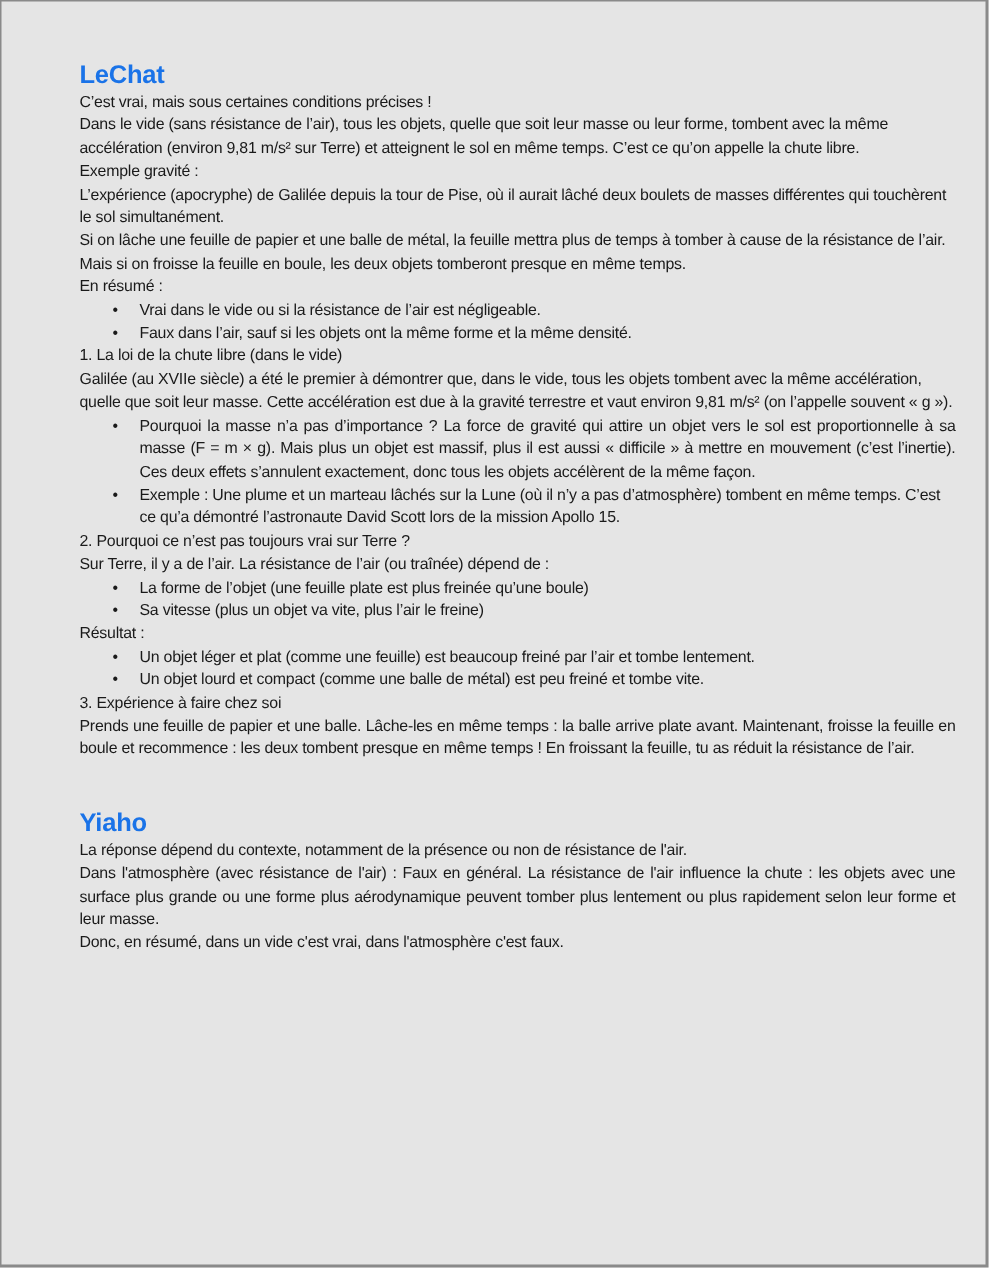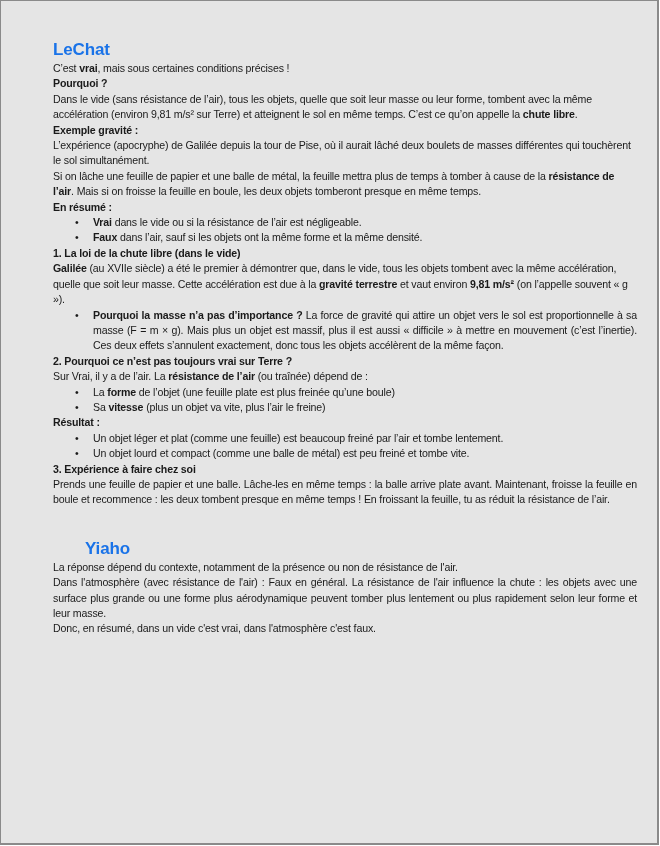--- a/index.html
+++ b/index.html
@@ -13,62 +13,62 @@
   .content {
     position: absolute; left: 52px; top: 38px; width: 584px;
     font-family: "Liberation Sans", sans-serif;
     font-size: 10.6px; line-height: 15.4px; color: #1a1a1a;
     letter-spacing: -0.15px;
   }
   .title {
     font-weight: bold; color: #1a73e8; font-size: 17px; line-height: 22px;
     margin: 0;
   }
-  .title.second { margin-top: 30px; margin-left: 32px; }
+  .title.second { margin-top: 30px; }
   p { margin: 0; }
   .justify { text-align: justify; }
-  b { font-weight: bold; }
+  b { font-weight: normal; }
   ul { margin: 0; padding: 0 0 0 40px; list-style: none; }
   li { position: relative; }
   li::before {
     content: "\2022"; position: absolute; left: -18px; top: 0;
   }
   .bullet-just { text-align: justify; }
 </style>
 </head>
 <body>
 
 <div class="page">
   <div class="content">
 
     <h2 class="title">LeChat</h2>
     <p><span>C’est </span><b>vrai</b><span>, mais sous certaines conditions précises !</span></p>
 
-    <p><b>Pourquoi ?</b></p>
     <p><span>Dans le vide (sans résistance de l’air), tous les objets, quelle que soit leur masse ou leur forme, tombent avec la même accélération (environ 9,81 m/s² sur Terre) et atteignent le sol en même temps. C’est ce qu’on appelle la </span><b>chute libre</b><span>.</span></p>
 
     <p><b>Exemple gravité :</b></p>
     <p>L’expérience (apocryphe) de Galilée depuis la tour de Pise, où il aurait lâché deux boulets de masses différentes qui touchèrent le sol simultanément.</p>
 
     <p><span>Si on lâche une feuille de papier et une balle de métal, la feuille mettra plus de temps à tomber à cause de la </span><b>résistance de l’air</b><span>. Mais si on froisse la feuille en boule, les deux objets tomberont presque en même temps.</span></p>
 
     <p><b>En résumé :</b></p>
     <ul>
       <li><b>Vrai</b><span> dans le vide ou si la résistance de l’air est négligeable.</span></li>
       <li><b>Faux</b><span> dans l’air, sauf si les objets ont la même forme et la même densité.</span></li>
     </ul>
 
     <p><b>1. La loi de la chute libre (dans le vide)</b></p>
     <p><b>Galilée</b><span> (au XVIIe siècle) a été le premier à démontrer que, dans le vide, tous les objets tombent avec la même accélération, quelle que soit leur masse. Cette accélération est due à la </span><b>gravité terrestre</b><span> et vaut environ </span><b>9,81 m/s²</b><span> (on l’appelle souvent « g »).</span></p>
     <ul>
       <li class="bullet-just"><b>Pourquoi la masse n’a pas d’importance ?</b><span> La force de gravité qui attire un objet vers le sol est proportionnelle à sa masse (F = m × g). Mais plus un objet est massif, plus il est aussi « difficile » à mettre en mouvement (c’est l’inertie). Ces deux effets s’annulent exactement, donc tous les objets accélèrent de la même façon.</span></li>
+      <li><b>Exemple :</b><span> Une plume et un marteau lâchés sur la Lune (où il n’y a pas d’atmosphère) tombent en même temps. C’est ce qu’a démontré l’astronaute David Scott lors de la mission Apollo 15.</span></li>
     </ul>
 
     <p><b>2. Pourquoi ce n’est pas toujours vrai sur Terre ?</b></p>
-    <p><span>Sur Vrai, il y a de l’air. La </span><b>résistance de l’air</b><span> (ou traînée) dépend de :</span></p>
+    <p><span>Sur Terre, il y a de l’air. La </span><b>résistance de l’air</b><span> (ou traînée) dépend de :</span></p>
     <ul>
       <li><span>La </span><b>forme</b><span> de l’objet (une feuille plate est plus freinée qu’une boule)</span></li>
       <li><span>Sa </span><b>vitesse</b><span> (plus un objet va vite, plus l’air le freine)</span></li>
     </ul>
 
     <p><b>Résultat :</b></p>
     <ul>
       <li>Un objet léger et plat (comme une feuille) est beaucoup freiné par l’air et tombe lentement.</li>
       <li>Un objet lourd et compact (comme une balle de métal) est peu freiné et tombe vite.</li>
     </ul>

